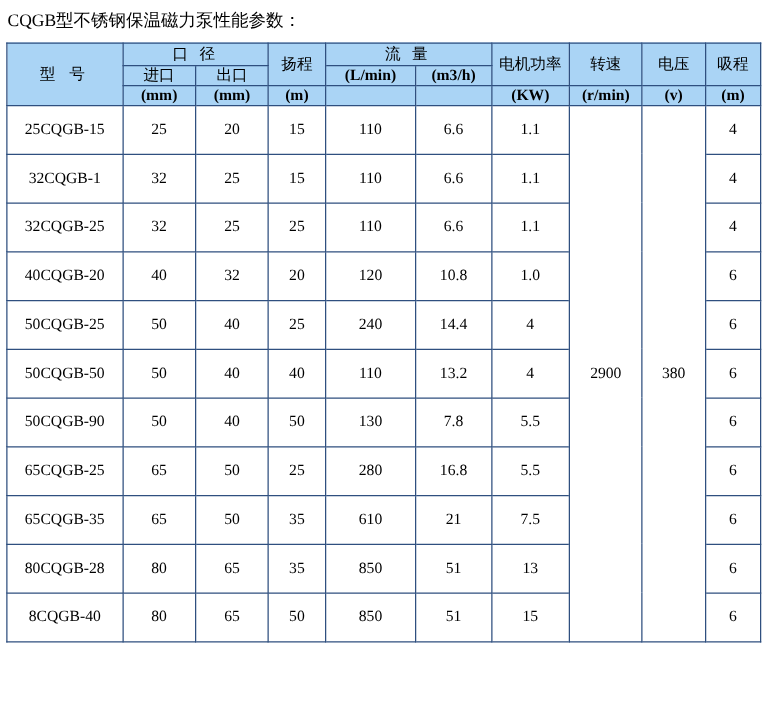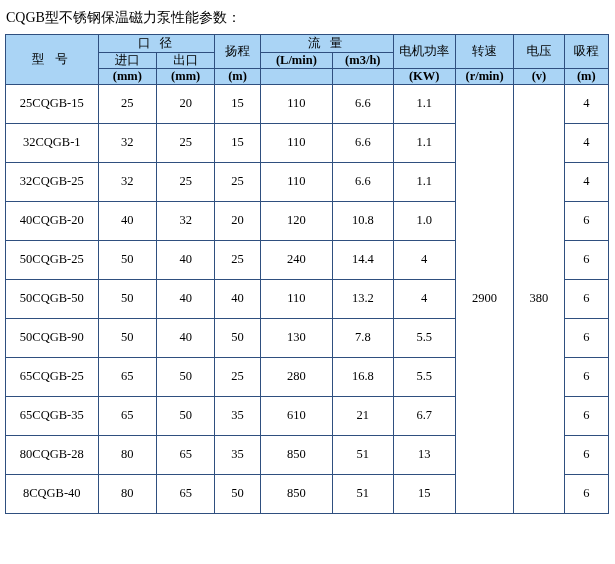--- a/index.html
+++ b/index.html
@@ -206,21 +206,21 @@
           <td>5.5</td>
           <td>6</td>
         </tr>
         <tr>
           <td class="model-cell">65CQGB-35</td>
           <td>65</td>
           <td>50</td>
           <td>35</td>
           <td>610</td>
           <td>21</td>
-          <td>6.7</td>
+          <td>7.5</td>
           <td>6</td>
         </tr>
         <tr>
           <td class="model-cell">80CQGB-28</td>
           <td>80</td>
           <td>65</td>
           <td>35</td>
           <td>850</td>
           <td>51</td>
           <td>13</td>

